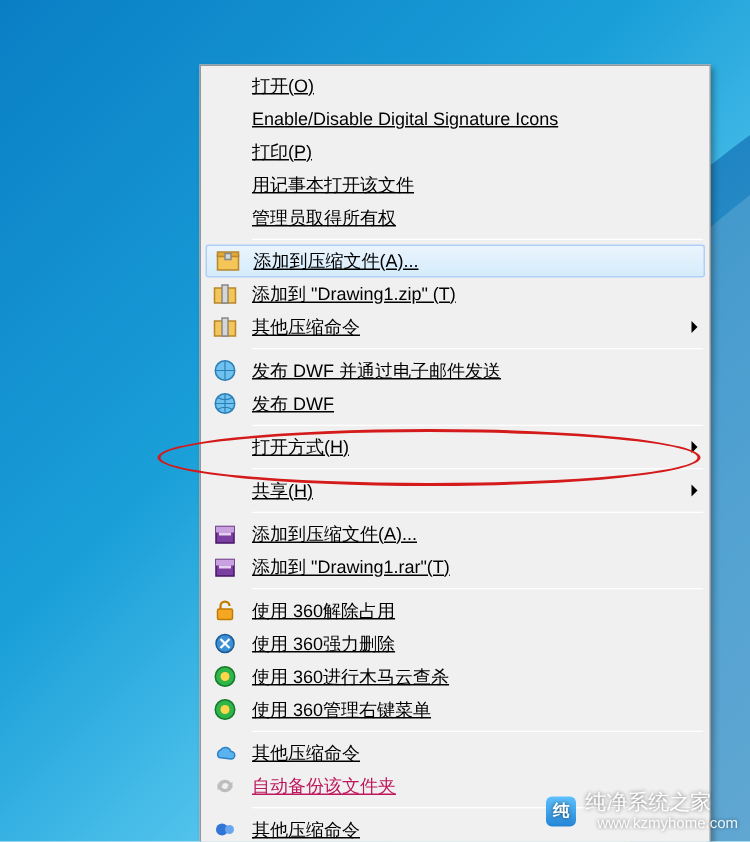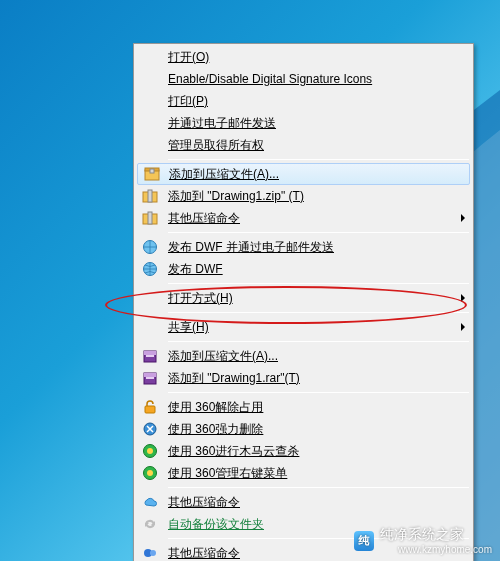--- a/index.html
+++ b/index.html
@@ -43,21 +43,21 @@
       white-space: nowrap;
       text-decoration: underline;
     }
     .menu-item.highlight {
       background: linear-gradient(#eaf4fd, #d5ecfb);
       border: 1px solid #aecff7;
       border-radius: 2px;
       margin: 0 1px;
       padding-left: 31px;
     }
-    .menu-item.disabled { color: #15803d; }
+    .menu-item.disabled { color: #be185d; }
     .menu-item .submenu-arrow {
       position: absolute;
       right: 6px;
       top: 50%;
       transform: translateY(-50%);
       width: 0; height: 0;
       border-top: 4px solid transparent;
       border-bottom: 4px solid transparent;
       border-left: 4px solid #000;
     }
@@ -102,21 +102,21 @@
       text-shadow: 0 0 3px rgba(0,0,0,0.6);
       opacity: 0.95;
     }
     .watermark .wm-logo {
       width: 20px; height: 20px;
       border-radius: 4px;
       background: linear-gradient(#56c0ff,#1a7fd4);
       display: flex; align-items: center; justify-content: center;
       color: #fff; font-weight: bold; font-size: 11px;
     }
-    .watermark .wm-sub { font-size: 10px; opacity: 0.9; margin-left: 18px; }
+    .watermark .wm-sub { font-size: 10px; opacity: 0.9; margin-left: 8px; }
   </style>
 </head>
 <body>
 
 <svg class="bg-swoosh" viewBox="0 0 500 561" preserveAspectRatio="none">
   <path d="M500 90 Q 350 200 300 350 Q 250 480 420 561 L 500 561 Z" fill="#0a5fa8" opacity="0.55"></path>
   <path d="M500 130 Q 370 230 335 370 Q 300 480 440 561 L 500 561 Z" fill="#ffffff" opacity="0.15"></path>
 </svg>
 
 <div class="context-menu">
@@ -125,21 +125,21 @@
     <div class="menu-item">
       <span>打开(O)</span>
     </div>
     <div class="menu-item">
       <span>Enable/Disable Digital Signature Icons</span>
     </div>
     <div class="menu-item">
       <span>打印(P)</span>
     </div>
     <div class="menu-item">
-      <span>并通过电子邮件发送</span>
+      <span>用记事本打开该文件</span>
     </div>
     <div class="menu-item">
       <span>管理员取得所有权</span>
     </div>
 
     <div class="menu-sep"></div>
 
     <div class="menu-item highlight">
       <span class="menu-icon">
         <svg viewBox="0 0 16 16">

